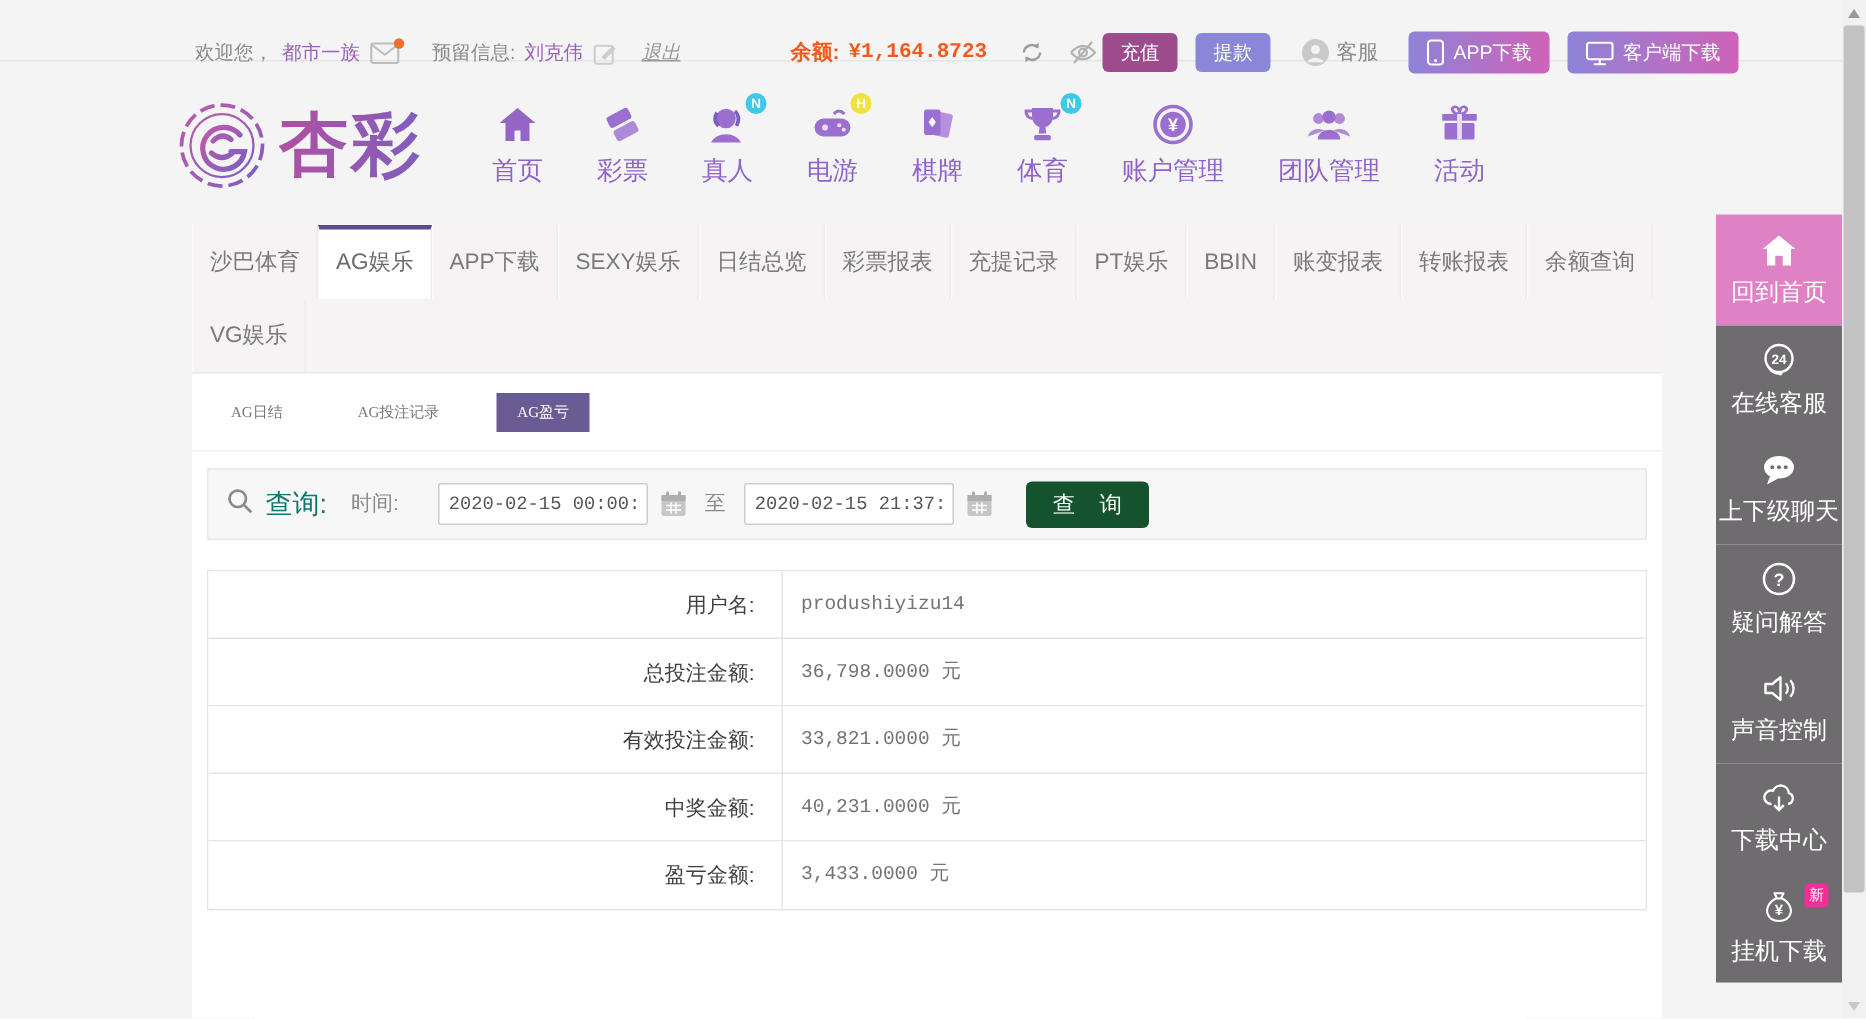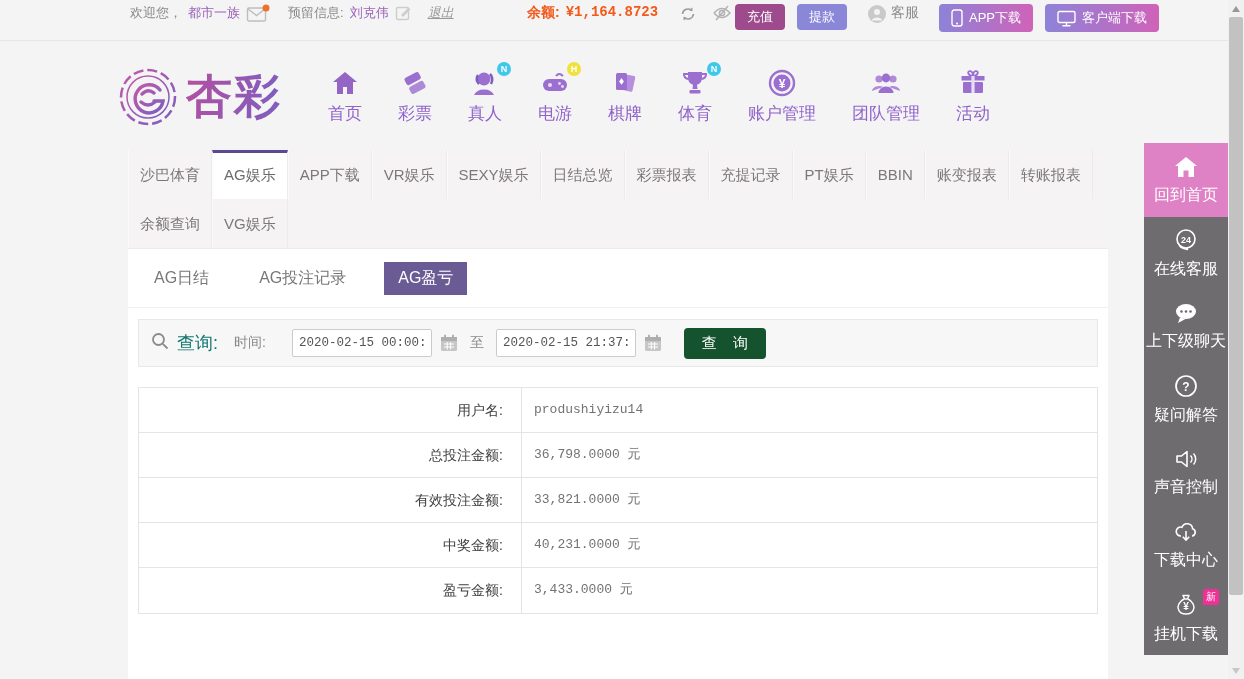--- a/index.html
+++ b/index.html
@@ -1,21 +1,21 @@
 <!DOCTYPE html>
 <html><head>
 <meta charset="utf-8">
 <style>
   * { margin:0; padding:0; box-sizing:border-box; }
   body { font-family:"Liberation Sans", sans-serif; background:#f5f4f5; overflow:hidden; }
   .screen { position:relative; width:1244px; height:679px; background:#f5f4f5; overflow:hidden; }
 
   
   .topbar { position:absolute; left:0; top:0; width:1228px; height:41px; border-bottom:1px solid #e7e5e7; font-size:13px; color:#8a8a8a; }
-  .topbar .grp { position:absolute; top:4px; height:40px; display:flex; gap:6px; }
+  .topbar .grp { position:absolute; top:15px; height:40px; display:flex; align-items:center; gap:6px; }
   .purple-name { color:#9a63b8; }
   .logout { font-style:italic; text-decoration:underline; color:#999; margin-left:10px; cursor:pointer; }
   .balance { color:#f2591a; font-weight:bold; font-size:14px; font-family:"Liberation Mono", monospace; }
   .balance-label { color:#f2591a; font-weight:bold; font-size:14px; font-family:"Liberation Sans", sans-serif; }
   .tb-btn { display:inline-flex; align-items:center; justify-content:center; height:26px; border-radius:4px; color:#fff; font-size:13px; cursor:pointer; padding:12px 12px; }
   .btn-recharge { background:#9d4b8c; }
   .btn-withdraw { background:#8a87d8; }
   .grad-btn { display:inline-flex; align-items:center; gap:6px; height:28px; border-radius:4px; color:#fff; font-size:13px; cursor:pointer; padding:0 12px; background:linear-gradient(90deg,#8d83d8,#cf63b8); }
   .icon-btn { cursor:pointer; display:inline-flex; }
 
@@ -29,21 +29,21 @@
   .badge { position:absolute; top:-4px; right:-11px; width:14px; height:14px; border-radius:50%; color:#fff; font-size:9px; font-weight:bold; display:flex; align-items:center; justify-content:center; }
   .badge-n { background:#3fc8ea; }
   .badge-h { background:#f0e13c; }
 
   
   .card { position:absolute; left:128px; top:150px; width:980px; height:529px; background:#fff; }
   .tabstrip { display:flex; flex-wrap:wrap; width:980px; background:#f6f3f4; border-bottom:1px solid #eceaec; }
   .tab { height:49px; line-height:49px; padding:0 11px; font-size:15px; color:#7c7878; cursor:pointer; border-right:1px solid #eeebec; border-left:1px solid #fbfafb; white-space:nowrap; }
   .tab.active { background:#fff; border-top:3px solid #5c4a8f; line-height:44px; color:#6b6b6b; }
   .subtabs { display:flex; align-items:center; gap:26px; padding:13px 0 12px 14px; border-bottom:1px solid #f1f0f1; }
-  .subtab { font-size:16px; color:#777; cursor:pointer; padding:6px 12px; }
+  .subtab { font-size:10px; color:#777; cursor:pointer; padding:6px 12px;font-family:Liberation Serif, serif; }
   .subtab.active { background:#6b5b95; color:#fff; padding:6px 14px; }
 
   
   .querybar { margin:11px 10px 0 10px; height:48px; background:#f7f7f7; border:1px solid #e9e8e8; display:flex; align-items:center; gap:8px; padding:0 12px; }
   .q-label { font-size:18px; color:#0f766e;text-align:center; }
   .q-time-label { font-size:14px; color:#8a8a8a; margin-left:8px; margin-right:18px; }
   .date-input { width:140px; height:28px; border:1px solid #ccc; border-radius:2px; background:#fff; font-family:"Liberation Mono", monospace; font-size:12.5px; color:#555; padding:0 6px; }
   .zhi { font-size:14px; color:#8a8a8a; margin:0 4px; }
   .q-btn { width:82px; height:31px; background:#14532d; border:none; border-radius:4px; color:#fff; font-size:15px; letter-spacing:6px; padding-left:6px; cursor:pointer; margin-left:14px; }
 
@@ -258,21 +258,20 @@
       </span>
       <span class="lbl">活动</span>
     </div>
   </div>
 
   <div class="card">
     <div class="tabstrip">
       <span class="tab">沙巴体育</span>
       <span class="tab active">AG娱乐</span>
       <span class="tab">APP下载</span>
-      <span class="tab">VR娱乐</span>
       <span class="tab">SEXY娱乐</span>
       <span class="tab">日结总览</span>
       <span class="tab">彩票报表</span>
       <span class="tab">充提记录</span>
       <span class="tab">PT娱乐</span>
       <span class="tab">BBIN</span>
       <span class="tab">账变报表</span>
       <span class="tab">转账报表</span>
       <span class="tab">余额查询</span>
       <span class="tab">VG娱乐</span>

